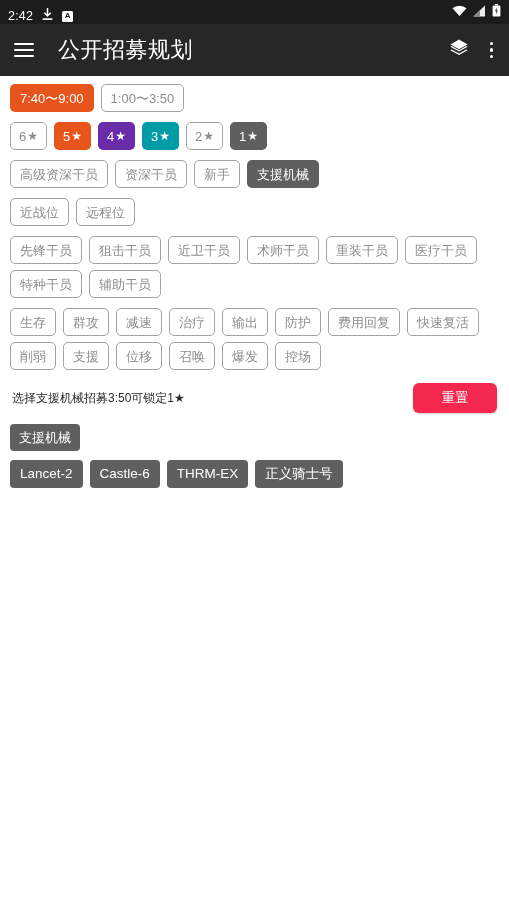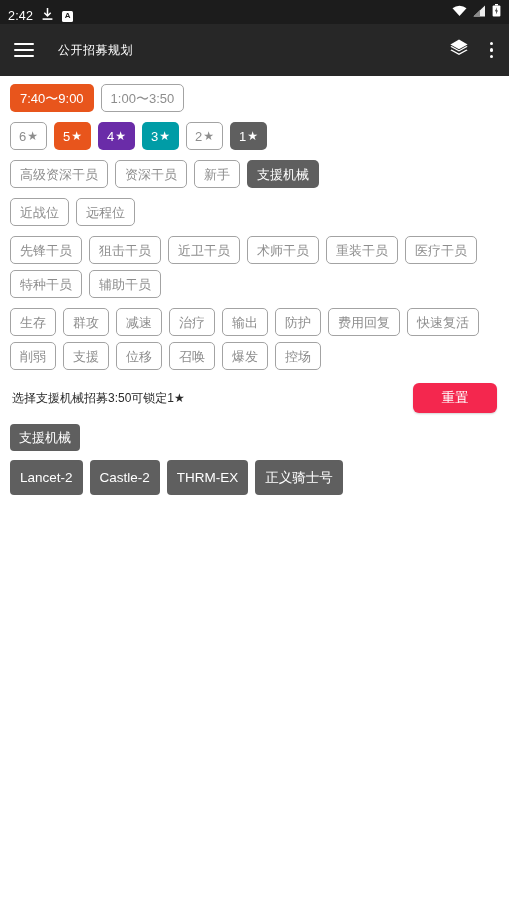--- a/index.html
+++ b/index.html
@@ -37,21 +37,21 @@
     height: 52px;
     background: #272727;
     display: flex;
     align-items: center;
     padding: 0 14px;
     color: #ffffff;
   }
   .hamburger { width: 20px; display: flex; flex-direction: column; gap: 4px; cursor: pointer; }
   .hamburger span { display: block; height: 2px; background: #fff; border-radius: 1px; }
   .app-title {
-    font-size: 12px;
+    font-size: 22px;
     margin-left: 24px;
     color: #ffffff;
     letter-spacing: .5px;
     white-space: nowrap;
   }
   .app-actions { margin-left: auto; display: flex; align-items: center; gap: 18px; }
   .dots { display: flex; flex-direction: column; gap: 3px; align-items: center; cursor: pointer; padding: 2px; }
   .dots i { width: 3.5px; height: 3.5px; background: #fff; border-radius: 50%; display: block; }
 
   
@@ -123,21 +123,21 @@
     line-height: 1;
     white-space: nowrap;
     margin-right: 7px;
     cursor: pointer;
   }
   .op-row { margin-top: 9px; display: flex; flex-wrap: wrap; gap: 7px; }
   .op-pill {
     display: inline-flex;
     align-items: center;
     justify-content: center;
-    height: 35px;
+    height: 28px;
     padding: 0 10px;
     border-radius: 4px;
     background: #5f5f5f;
     color: #ffffff;
     font-size: 13.5px;
     line-height: 1;
     white-space: nowrap;
     cursor: pointer;
   }
 </style>
@@ -331,19 +331,19 @@
 
   <div class="result-bar">
     <span class="result-text">选择支援机械招募3:50可锁定1★</span>
     <button class="reset-btn">重置</button>
   </div>
 
   <div class="result-block">
     <div id="row-combo"><span class="tag-pill">支援机械</span></div>
     <div class="op-row" id="row-ops">
         <span class="op-pill">Lancet-2</span>
-        <span class="op-pill">Castle-2</span>
+        <span class="op-pill">Castle-6</span>
         <span class="op-pill">THRM-EX</span>
         <span class="op-pill">正义骑士号</span>
       </div>
   </div>
 
 </div>
 
 </body></html>

